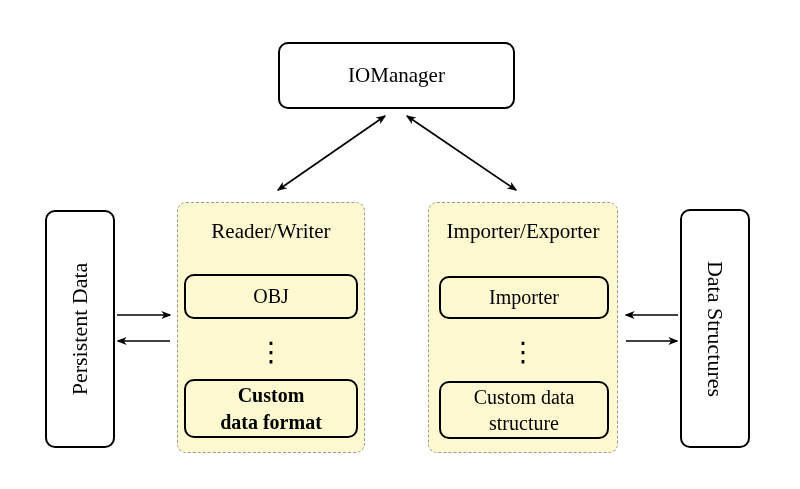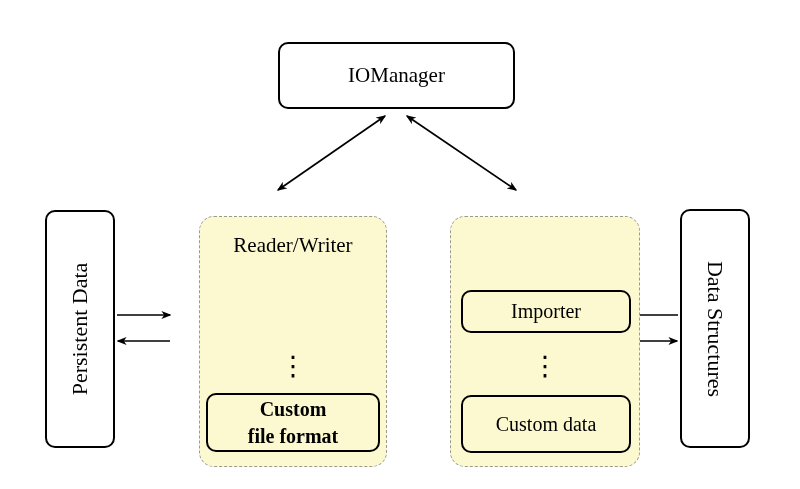--- a/index.html
+++ b/index.html
@@ -48,26 +48,25 @@
     font-size: 21px;
   }
   .vbox { font-size: 22px; }
   .persistent { left: 45px; top: 210px; width: 70px; height: 238px; }
   .datastruct { left: 680px; top: 209px; width: 70px; height: 239px; }
   .vtext-ccw { transform: rotate(-90deg); white-space: nowrap; }
   .vtext-cw  { transform: rotate(90deg);  white-space: nowrap; }
 
   .group {
     position: absolute;
-    top: 216px;
+    top: 202px;
     height: 251px;
     background: var(--group-fill);
     border: 1.5px dashed var(--group-border);
-    border-radius: 15px;
-    margin-left: 22px;
+    border-radius: 9px;
   }
   .group-left  { left: 177px; width: 188px; }
   .group-right { left: 428px; width: 190px; }
   .group-title {
     position: absolute;
     left: 0; right: 0;
     top: 16px;
     text-align: center;
     font-size: 21px;
   }
@@ -127,30 +126,35 @@
   <div class="node vbox persistent">
     <span class="vtext-ccw">Persistent Data</span>
   </div>
 
   <div class="node vbox datastruct">
     <span class="vtext-cw">Data Structures</span>
   </div>
 
   <div class="group group-left">
     <div class="group-title">Reader/Writer</div>
+    <div class="inner-box obj-box">
+      <span>OBJ</span>
+    </div>
     <div class="vdots">⋮</div>
     <div class="inner-box custom1-box">
       <span>Custom</span>
-      <span>file format</span>
+      <span>data format</span>
     </div>
   </div>
 
   <div class="group group-right">
+    <div class="group-title">Importer/Exporter</div>
     <div class="inner-box openmesh-box">
       <span>Importer</span>
     </div>
     <div class="vdots">⋮</div>
     <div class="inner-box custom2-box">
       <span>Custom data</span>
+      <span>structure</span>
     </div>
   </div>
 
 </div>
 
 </body></html>

